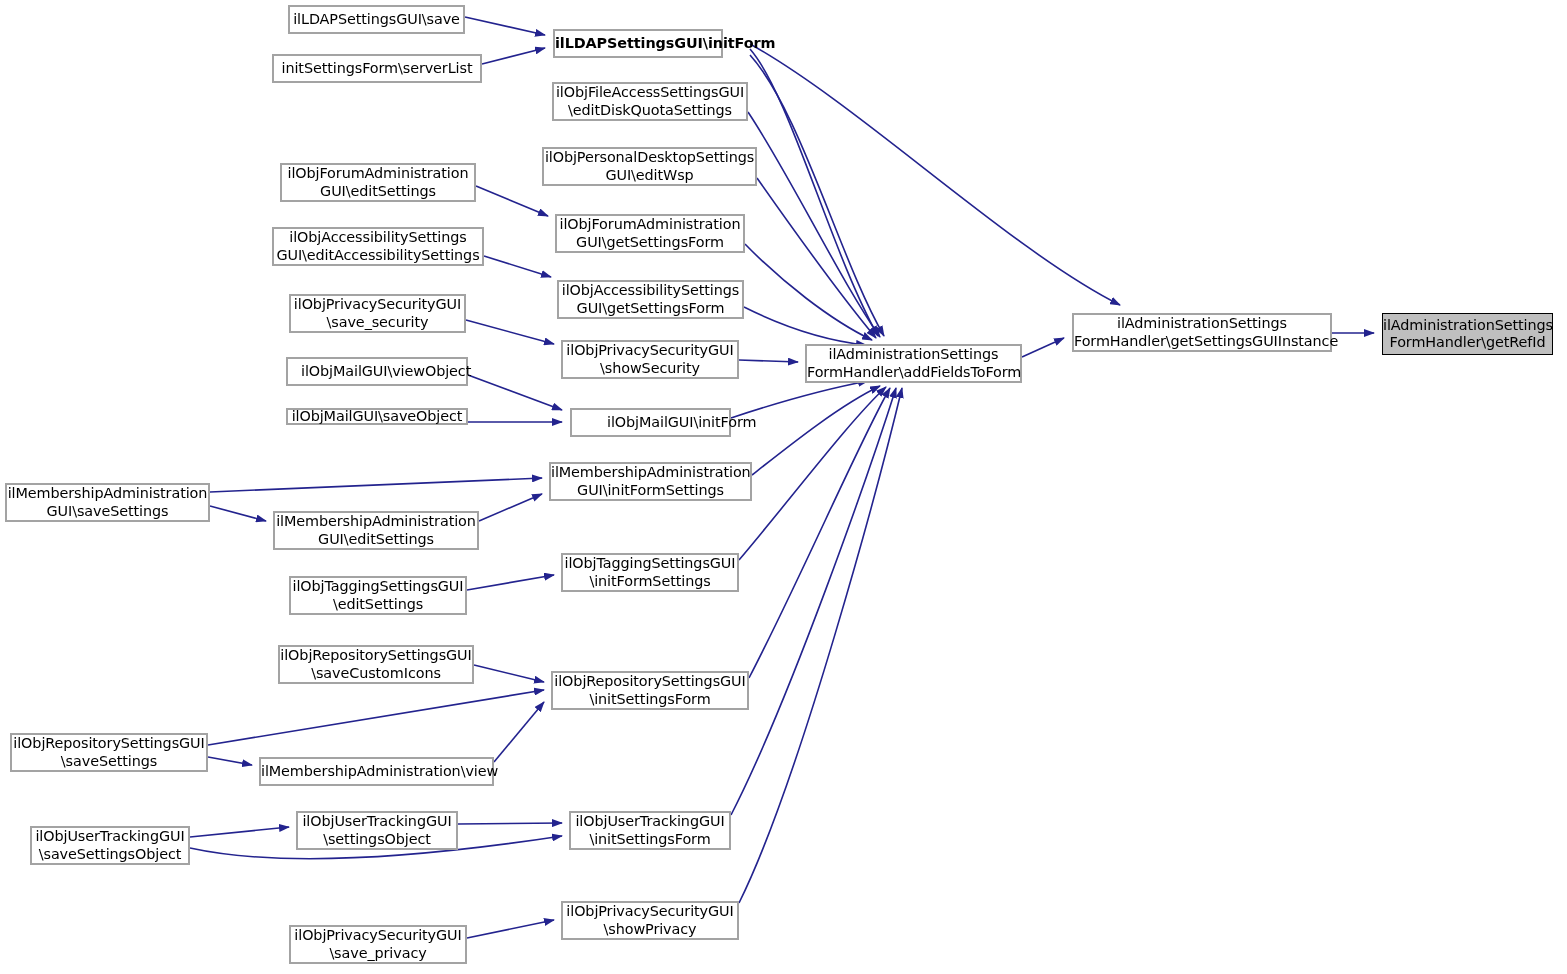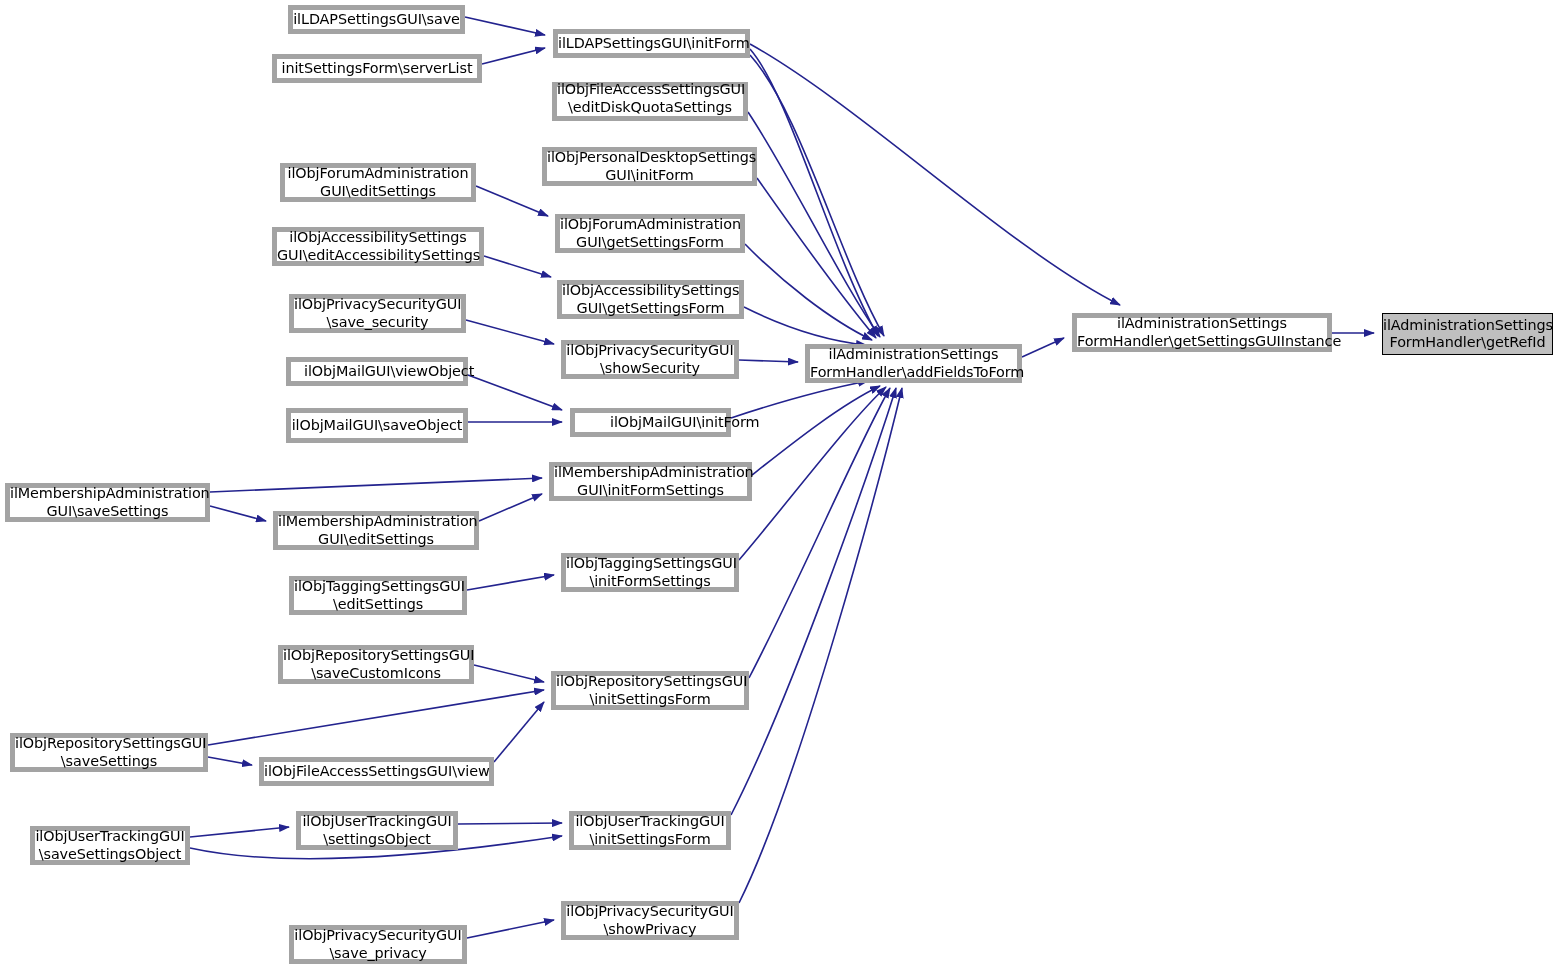--- a/index.html
+++ b/index.html
@@ -11,21 +11,21 @@
     overflow:hidden;
   }
   svg#edges{
     position:absolute;left:0;top:0;width:1567px;height:974px;
     pointer-events:none;
   }
   .node{
     position:absolute;
     box-sizing:border-box;
     background:#ffffff;
-    border:5px solid #a3a3a3;
+    border:2px solid #a3a3a3;
     display:flex;
     align-items:center;
     justify-content:center;
     text-align:center;
     font-size:14.4px;
     line-height:17.5px;
     color:#000000;
     white-space:pre-line;
     letter-spacing:-0.1px;
     z-index:3;
@@ -80,57 +80,57 @@
         <path d="M731,815 C790,700 870,470 896,388" marker-end="url(#arrow)"></path>
         <path d="M467,938 L554,920" marker-end="url(#arrow)"></path>
         <path d="M739,903 C800,780 880,480 902,388" marker-end="url(#arrow)"></path>
         <path d="M1022,357 L1064,338" marker-end="url(#arrow)"></path>
         <path d="M1332,333 L1374,333" marker-end="url(#arrow)"></path>
       </g>
   </svg>
   <div id="node-layer">
       <div class="node" style="left: 288px; top: 5px; width: 177px; height: 29px;"><span class="lbl">ilLDAPSettingsGUI\save</span></div>
       <div class="node" style="left: 272px; top: 54px; width: 210px; height: 29px;"><span class="lbl">initSettingsForm\serverList</span></div>
-      <div class="node" style="left: 553px; top: 29px; width: 197px; height: 29px;"><span class="lbl">ilLDAPSettingsGUI\initForm</span></div>
+      <div class="node" style="left: 553px; top: 29px; width: 170px; height: 29px; font-weight: bold;"><span class="lbl">ilLDAPSettingsGUI\initForm</span></div>
       <div class="node" style="left: 552px; top: 82px; width: 196px; height: 39px; align-items: flex-end;"><span class="lbl">ilObjFileAccessSettingsGUI
 \editDiskQuotaSettings</span></div>
       <div class="node" style="left: 280px; top: 163px; width: 196px; height: 39px;"><span class="lbl">ilObjForumAdministration
 GUI\editSettings</span></div>
       <div class="node" style="left: 542px; top: 147px; width: 215px; height: 39px;"><span class="lbl">ilObjPersonalDesktopSettings
-GUI\initForm</span></div>
+GUI\editWsp</span></div>
       <div class="node" style="left: 555px; top: 214px; width: 190px; height: 39px;"><span class="lbl">ilObjForumAdministration
 GUI\getSettingsForm</span></div>
       <div class="node" style="left: 272px; top: 227px; width: 212px; height: 39px;"><span class="lbl">ilObjAccessibilitySettings
 GUI\editAccessibilitySettings</span></div>
       <div class="node" style="left: 557px; top: 280px; width: 187px; height: 39px;"><span class="lbl">ilObjAccessibilitySettings
 GUI\getSettingsForm</span></div>
       <div class="node" style="left: 289px; top: 294px; width: 177px; height: 39px;"><span class="lbl">ilObjPrivacySecurityGUI
 \save_security</span></div>
       <div class="node" style="left: 561px; top: 340px; width: 178px; height: 39px;"><span class="lbl">ilObjPrivacySecurityGUI
 \showSecurity</span></div>
       <div class="node" style="left: 286px; top: 357px; width: 182px; height: 29px; padding-left: 13px;"><span class="lbl">ilObjMailGUI\viewObject</span></div>
-      <div class="node" style="left: 286px; top: 408px; width: 182px; height: 35px; align-items: center;"><span class="lbl">ilObjMailGUI\saveObject</span></div>
+      <div class="node" style="left: 286px; top: 408px; width: 182px; height: 17px; align-items: center;"><span class="lbl">ilObjMailGUI\saveObject</span></div>
       <div class="node" style="left: 570px; top: 408px; width: 161px; height: 29px; padding-left: 35px;"><span class="lbl">ilObjMailGUI\initForm</span></div>
       <div class="node" style="left: 549px; top: 462px; width: 203px; height: 39px;"><span class="lbl">ilMembershipAdministration
 GUI\initFormSettings</span></div>
       <div class="node" style="left: 5px; top: 483px; width: 205px; height: 39px;"><span class="lbl">ilMembershipAdministration
 GUI\saveSettings</span></div>
       <div class="node" style="left: 273px; top: 511px; width: 206px; height: 39px;"><span class="lbl">ilMembershipAdministration
 GUI\editSettings</span></div>
       <div class="node" style="left: 561px; top: 553px; width: 178px; height: 39px;"><span class="lbl">ilObjTaggingSettingsGUI
 \initFormSettings</span></div>
       <div class="node" style="left: 289px; top: 576px; width: 178px; height: 39px;"><span class="lbl">ilObjTaggingSettingsGUI
 \editSettings</span></div>
       <div class="node" style="left: 278px; top: 645px; width: 196px; height: 39px;"><span class="lbl">ilObjRepositorySettingsGUI
 \saveCustomIcons</span></div>
       <div class="node" style="left: 551px; top: 671px; width: 198px; height: 39px;"><span class="lbl">ilObjRepositorySettingsGUI
 \initSettingsForm</span></div>
       <div class="node" style="left: 10px; top: 733px; width: 198px; height: 39px;"><span class="lbl">ilObjRepositorySettingsGUI
 \saveSettings</span></div>
-      <div class="node" style="left: 259px; top: 757px; width: 235px; height: 29px;"><span class="lbl">ilObjFileAccessSettingsGUI\view</span></div>
+      <div class="node" style="left: 259px; top: 757px; width: 235px; height: 29px;"><span class="lbl">ilMembershipAdministration\view</span></div>
       <div class="node" style="left: 296px; top: 811px; width: 162px; height: 39px;"><span class="lbl">ilObjUserTrackingGUI
 \settingsObject</span></div>
       <div class="node" style="left: 569px; top: 811px; width: 162px; height: 39px;"><span class="lbl">ilObjUserTrackingGUI
 \initSettingsForm</span></div>
       <div class="node" style="left: 30px; top: 826px; width: 160px; height: 39px;"><span class="lbl">ilObjUserTrackingGUI
 \saveSettingsObject</span></div>
       <div class="node" style="left: 561px; top: 901px; width: 178px; height: 39px;"><span class="lbl">ilObjPrivacySecurityGUI
 \showPrivacy</span></div>
       <div class="node" style="left: 289px; top: 925px; width: 178px; height: 39px;"><span class="lbl">ilObjPrivacySecurityGUI
 \save_privacy</span></div>

